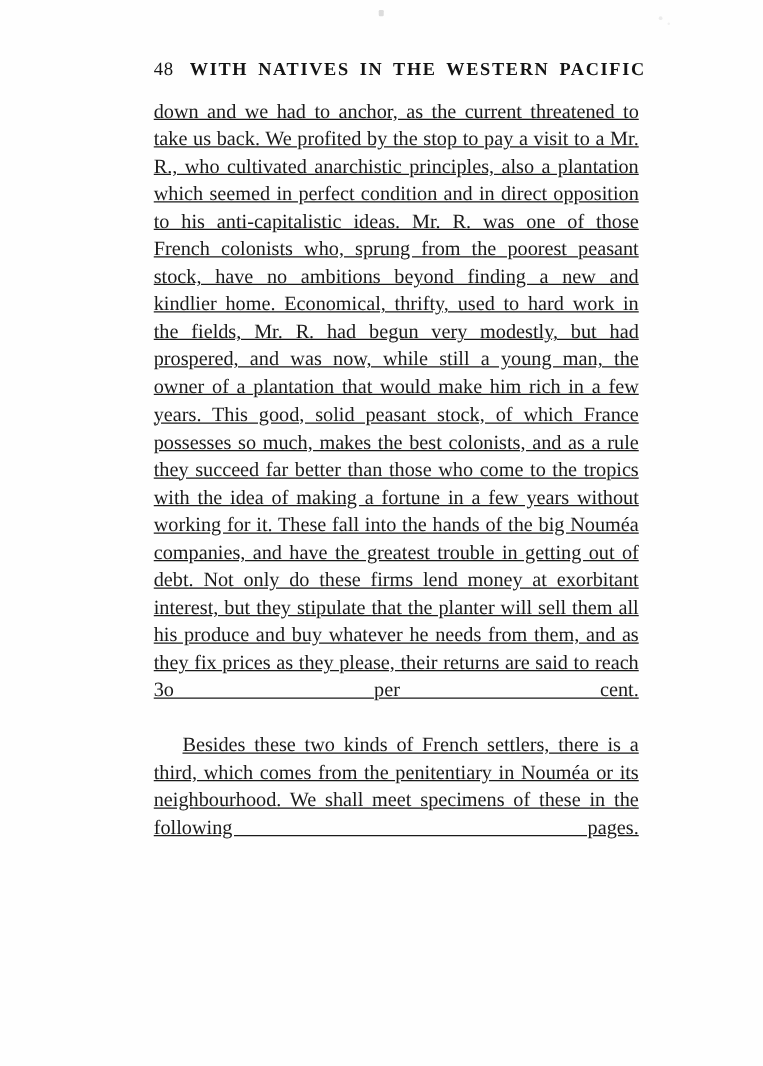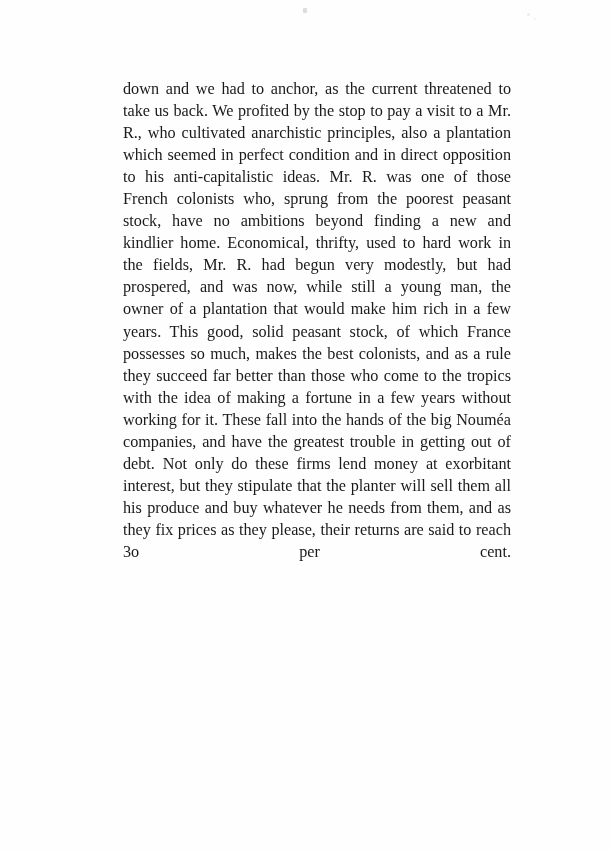--- a/index.html
+++ b/index.html
@@ -55,20 +55,21 @@
     letter-spacing: 1.35px;
     font-weight: 700;
     word-spacing: 3px;
   }
 
   .textblock {
     position: absolute;
     left: 123px;
     top: 78px;
     width: 388px;
+    text-decoration: underline;
   }
 
   p.para {
     margin: 0;
     padding: 0;
     font-size: 16.2px;
     line-height: 22.05px;
     text-align: justify;
     text-align-last: left;
     -webkit-hyphens: none;
@@ -87,18 +88,22 @@
 </style>
 </head>
 <body>
 
 <div class="page">
 
   <span class="speck speck-a"></span>
   <span class="speck speck-b"></span>
   <span class="speck speck-c"></span>
 
+  <div class="running-head">
+    <span class="folio">48</span><span class="head-title">WITH NATIVES IN THE WESTERN PACIFIC</span>
+  </div>
 
   <div class="textblock">
     <p class="para">down and we had to anchor, as the current threatened to take us back.  We profited by the stop to pay a visit to a Mr. R., who cultivated anarchistic principles, also a plantation which seemed in perfect condition and in direct opposition to his anti-capitalistic ideas. Mr. R. was one of those French colonists who, sprung from the poorest peasant stock, have no ambitions beyond finding a new and kindlier home.  Economical, thrifty, used to hard work in the fields, Mr. R. had begun very modestly, but had prospered, and was now, while still a young man, the owner of a plantation that would make him rich in a few years. This good, solid peasant stock, of which France possesses so much, makes the best colonists, and as a rule they succeed far better than those who come to the tropics with the idea of making a fortune in a few years without working for it.  These fall into the hands of the big Nouméa companies, and have the greatest trouble in getting out of debt.  Not only do these firms lend money at exorbitant interest, but they stipulate that the planter will sell them all his produce and buy whatever he needs from them, and as they fix prices as they please, their returns are said to reach 3o per cent.</p>
+    <p class="para indent">Besides these two kinds of French settlers, there is a third, which comes from the penitentiary in Nouméa or its neighbourhood.  We shall meet specimens of these in the following pages.</p>
   </div>
 
 </div>
 
 </body></html>

